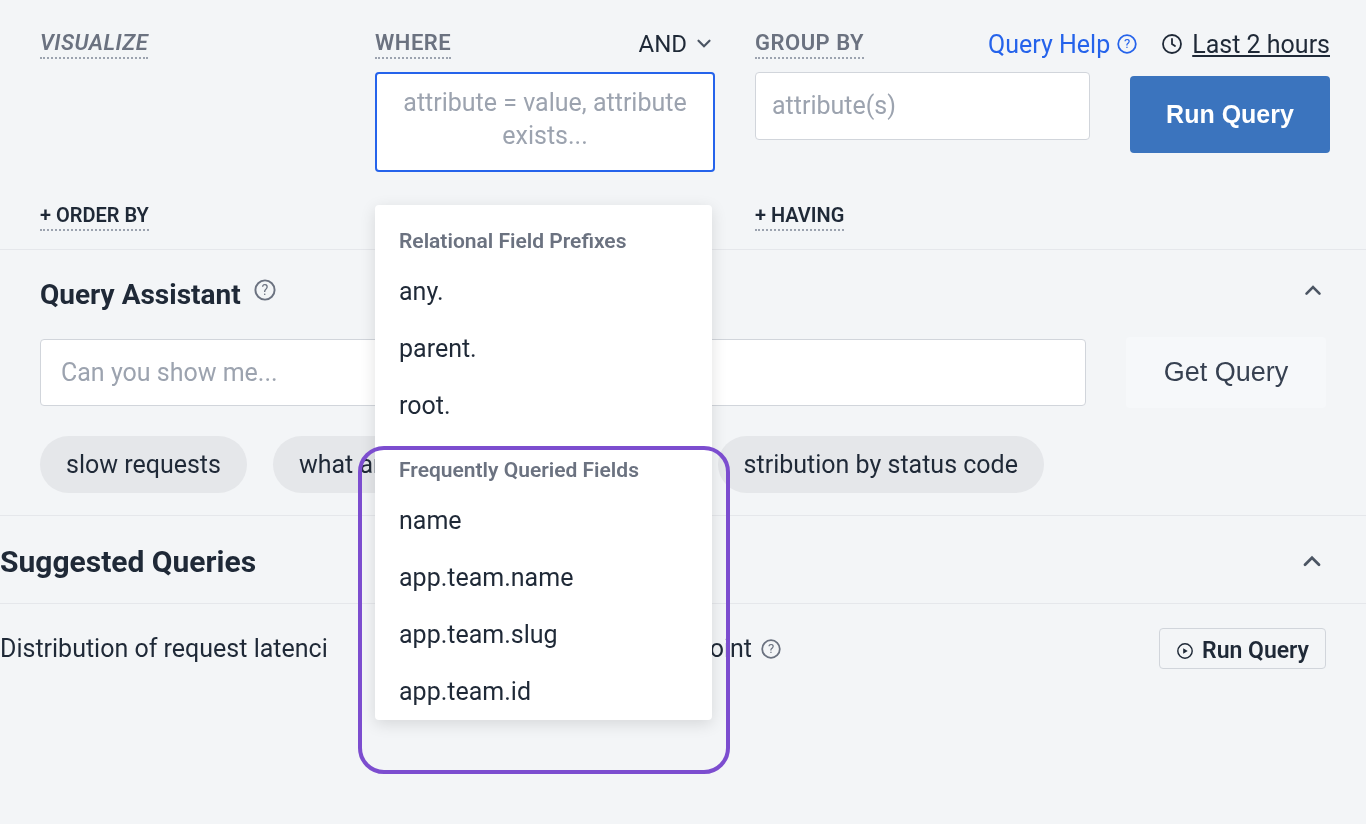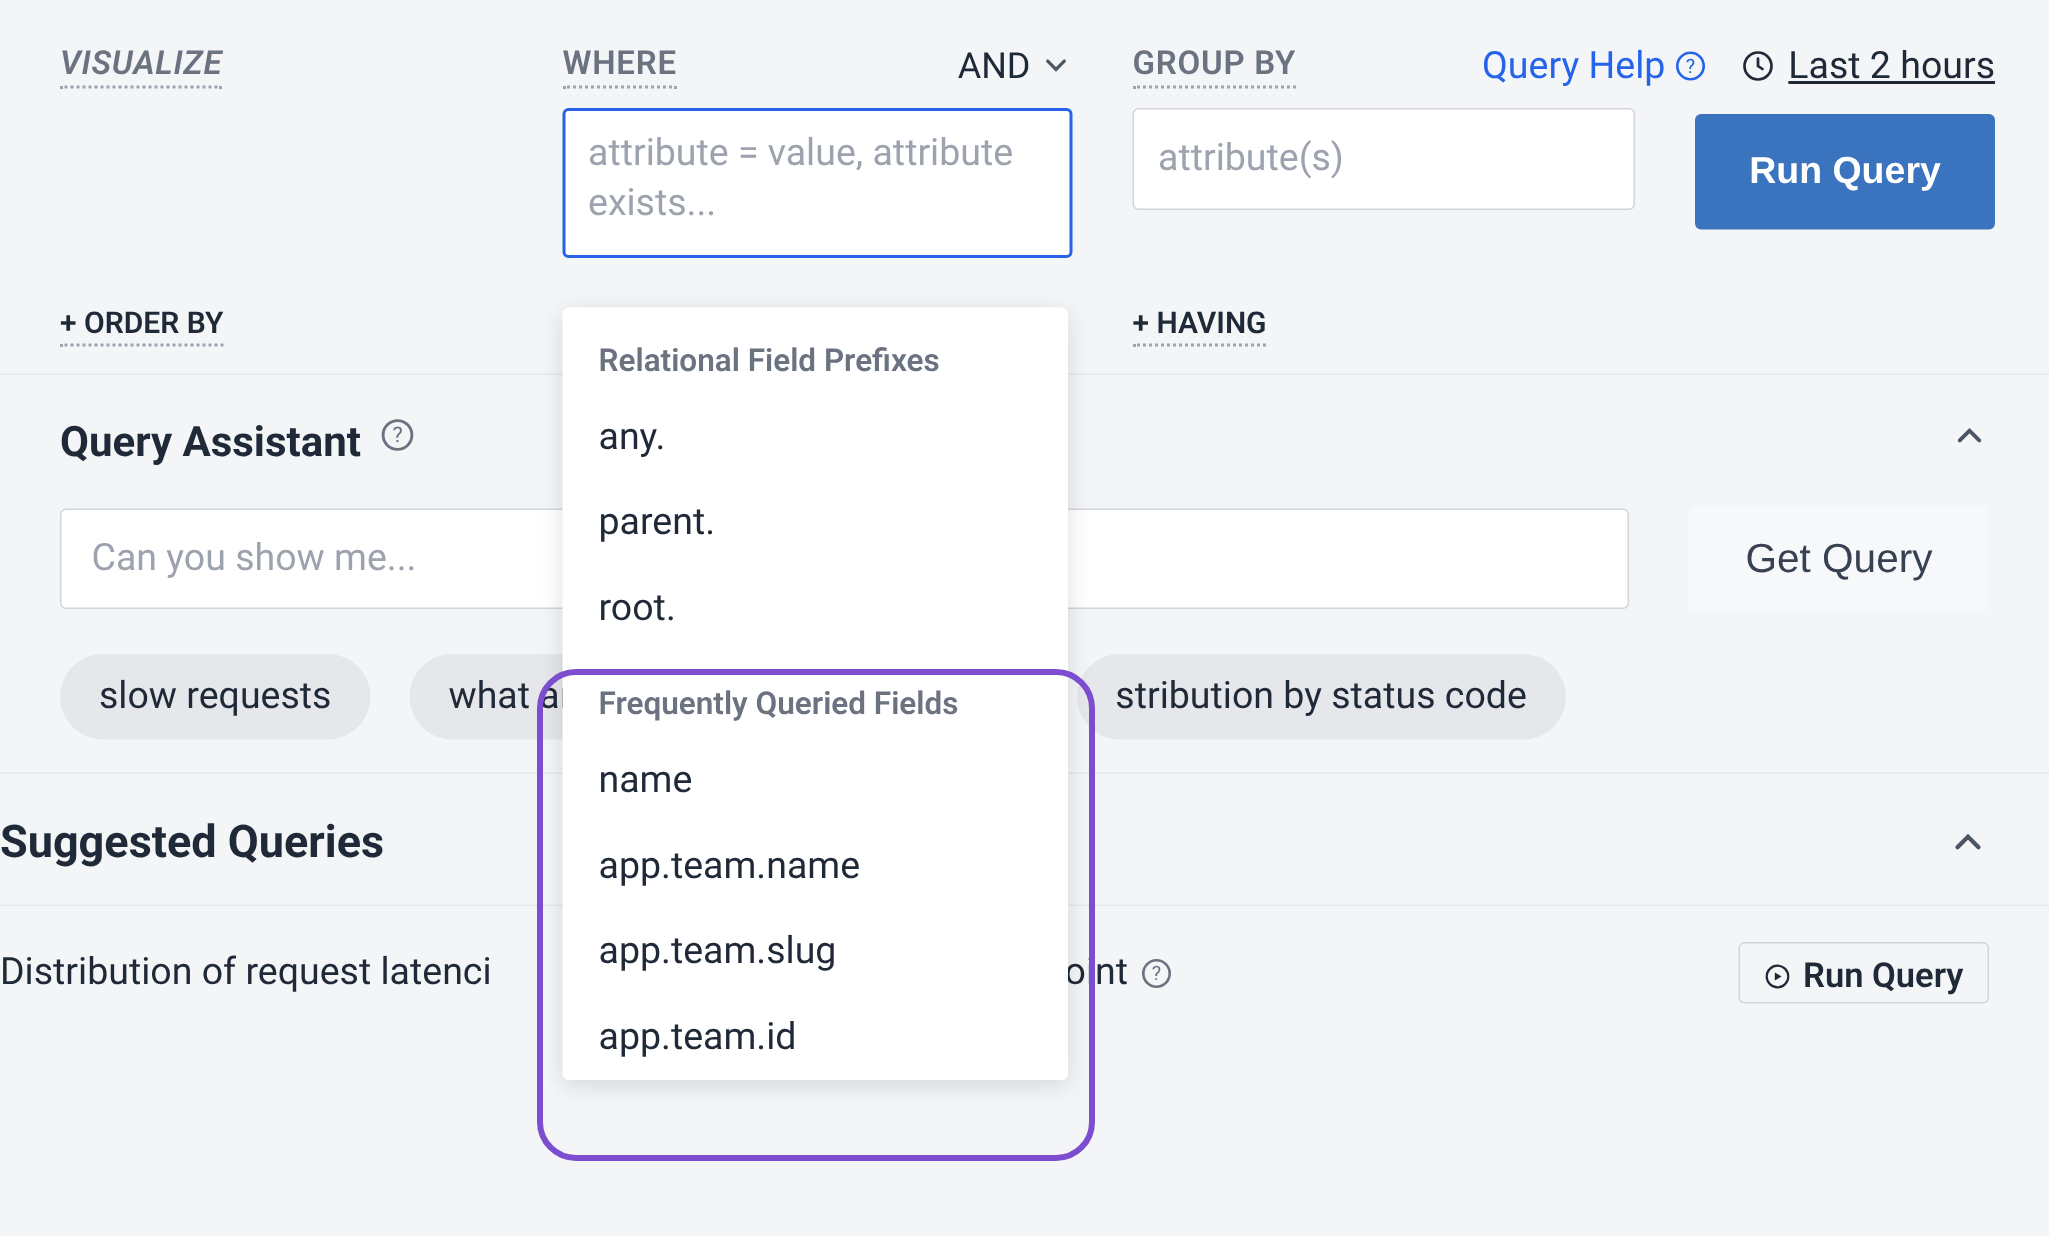--- a/index.html
+++ b/index.html
@@ -66,20 +66,21 @@
     min-height: 68px;
     display: flex;
     align-items: center;
   }
   .field-input.filled { color: #1f2937; }
   .field-input.focused {
     border: 2px solid #2563eb;
     padding: 13px 15px;
     min-height: 100px;
     align-items: flex-start;
+    text-align: center;
   }
 
   .right-col {
     flex-shrink: 0;
     width: 200px;
     display: flex;
     flex-direction: column;
     gap: 16px;
     margin-left: auto;
   }

